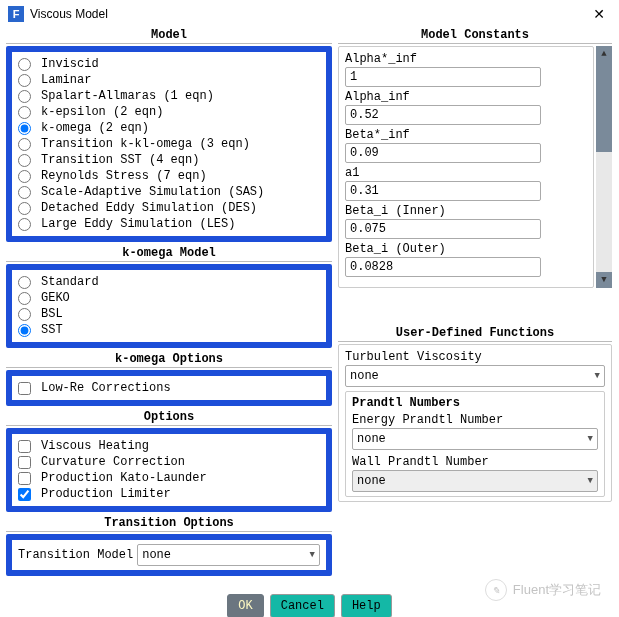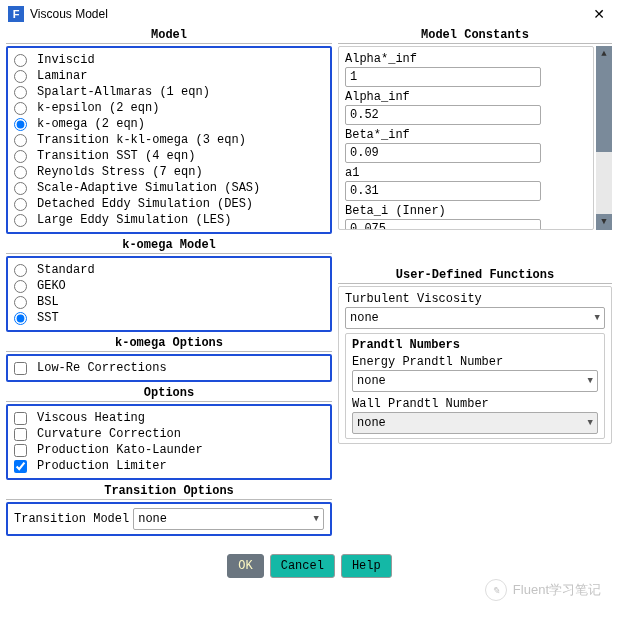--- a/index.html
+++ b/index.html
@@ -54,21 +54,21 @@
 .left-col { width: 326px; }
 .right-col { width: 274px; }
 .section-title {
   font-weight: bold;
   border-bottom: 1px solid #bbb;
   padding-bottom: 1px;
   margin-bottom: 2px;
   text-align: center;
 }
 .group {
-  border: 2px solid #1d4ed8;
+  border: 6px solid #1d4ed8;
   border-radius: 2px;
   padding: 4px 6px;
   margin-bottom: 4px;
 }
 .row {
   display: flex;
   align-items: center;
   padding: 1px 0;
   gap: 6px;
 }
@@ -77,21 +77,21 @@
   margin: 0 4px 0 0;
   vertical-align: middle;
 }
 .constants-wrap {
   display: flex;
 }
 .constants-scroll {
   border: 1px solid #ccc;
   border-radius: 2px;
   padding: 4px 6px;
-  height: 184px;
+  height: 242px;
   overflow: hidden;
   flex: 1;
 }
 .const-item { margin-bottom: 2px; }
 .const-label { padding: 1px 0; }
 .text-input {
   width: 196px;
   border: 1px solid #aaa;
   border-radius: 2px;
   padding: 2px 4px;

